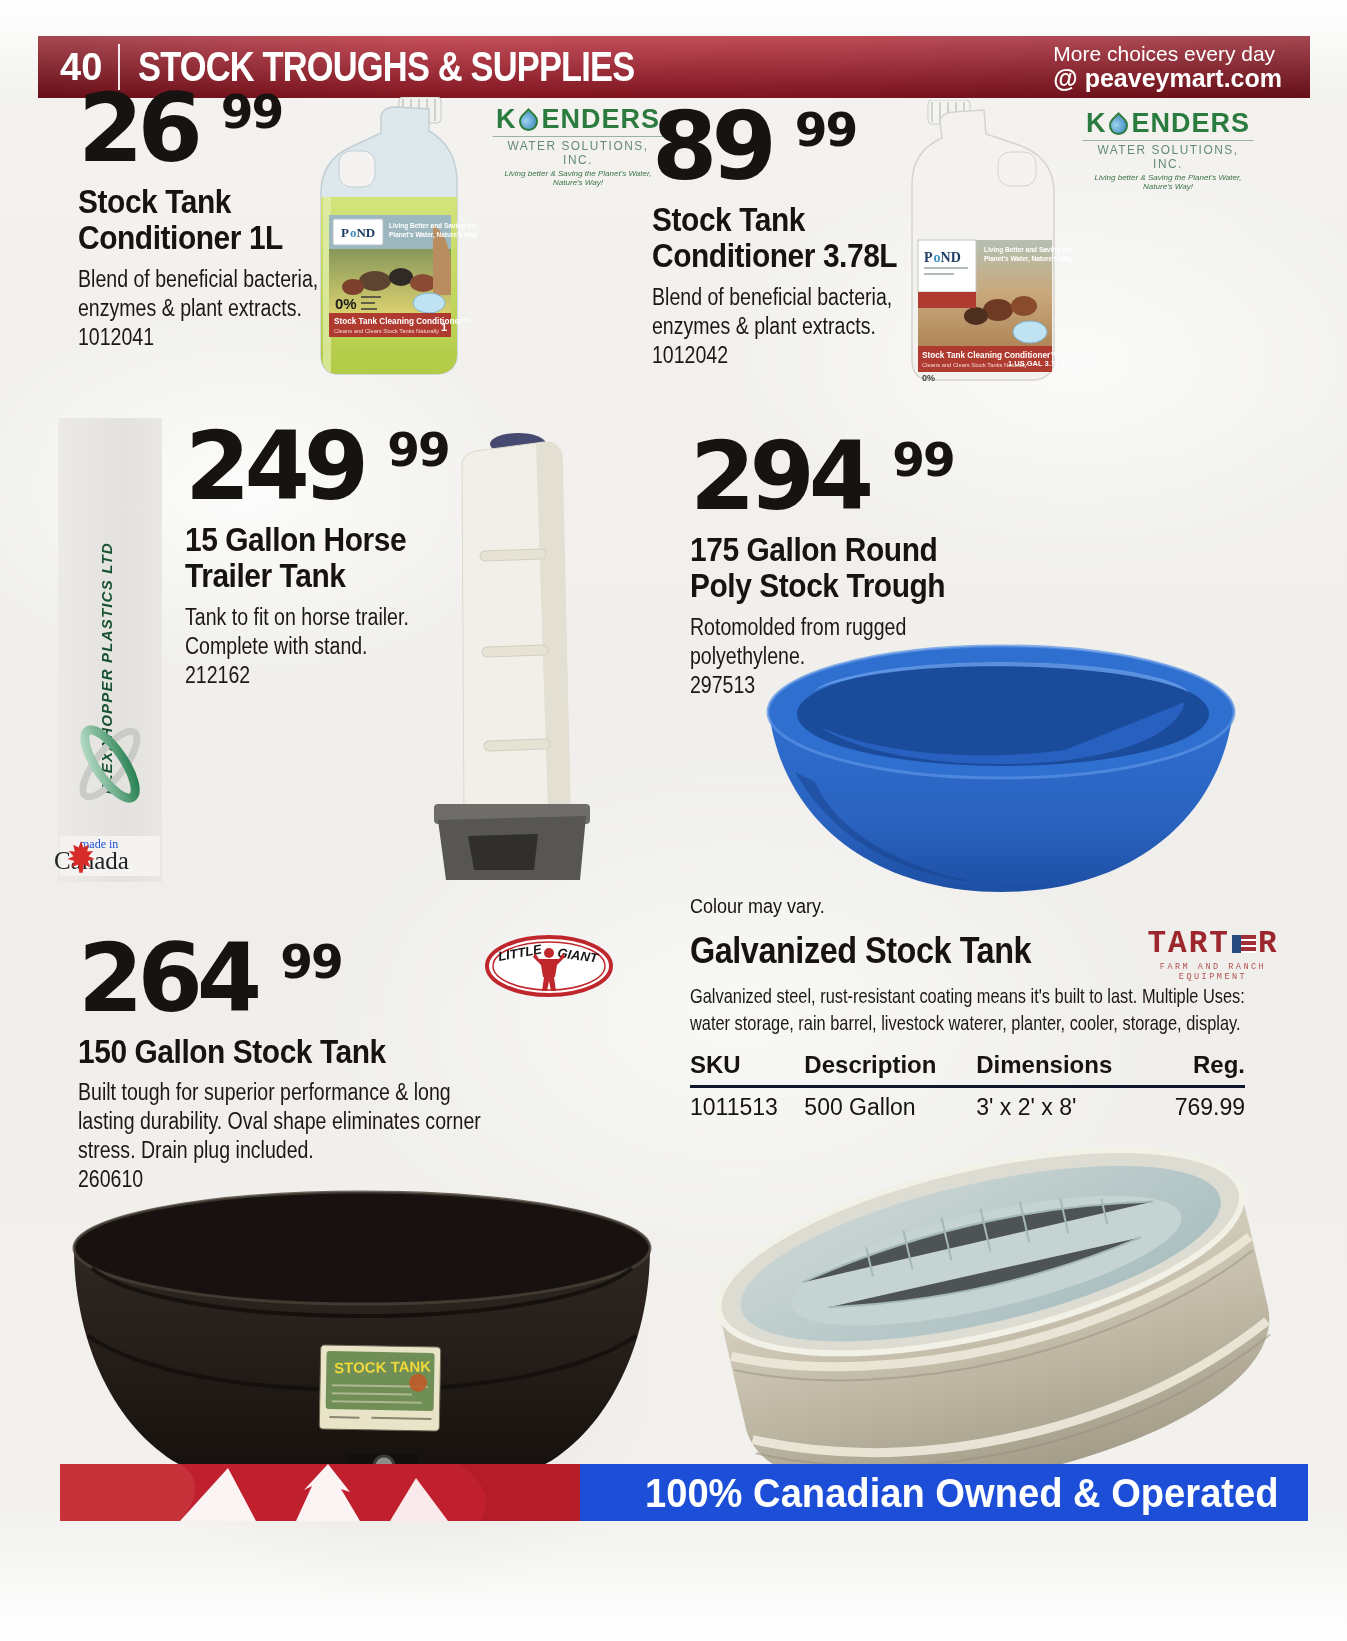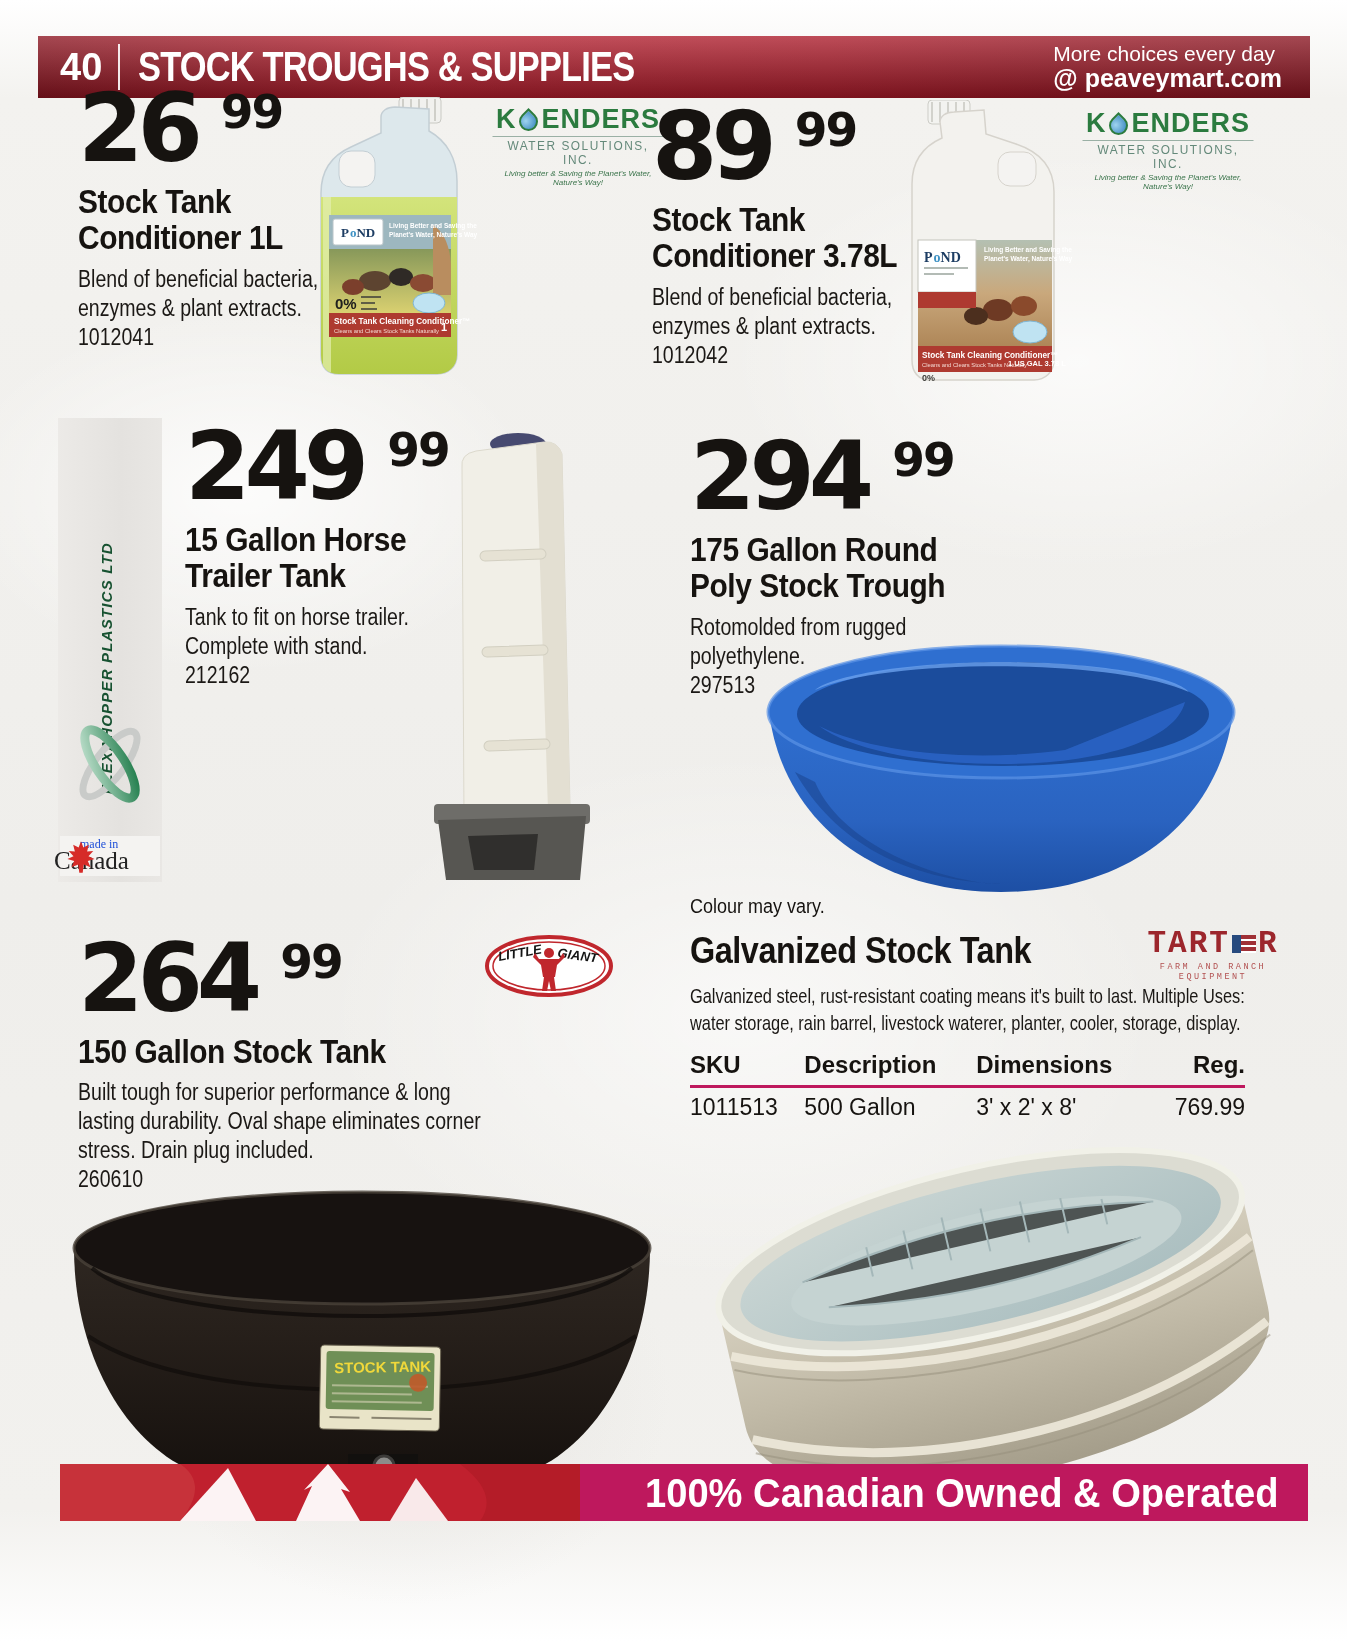--- a/index.html
+++ b/index.html
@@ -60,29 +60,29 @@
   .flag-e{display:inline-block;width:24px;height:18px;margin:0 2px;
      background:linear-gradient(90deg,#274a7e 0 38%,transparent 38%),
                 repeating-linear-gradient(180deg,#a03036 0 4px,#fff 4px 6px);}
   .tarter-sub{font-size:8.5px;color:#b25050;letter-spacing:2.5px;margin-top:1px;}
 
   
   .galv{left:690px;top:930px;width:560px;}
   .galv h3{margin:0;font-size:36px;font-weight:bold;letter-spacing:-0.5px;transform:scaleX(0.9);transform-origin:left top;white-space:nowrap;}
   .galv-desc{margin-top:10px;font-size:21px;line-height:1.3;transform:scaleX(0.78);transform-origin:left top;white-space:nowrap;color:#1b1815;}
   .gtable{margin-top:14px;border-collapse:collapse;width:555px;font-size:23px;}
-  .gtable th{text-align:left;font-size:24px;font-weight:bold;border-bottom:3px solid #be185d;padding:0 0 6px;}
+  .gtable th{text-align:left;font-size:24px;font-weight:bold;border-bottom:3px solid #0f172a;padding:0 0 6px;}
   .gtable td{padding:6px 0 0;}
   .gtable .r{text-align:right;}
 
   
   .lg-text{font-size:13px;font-weight:bold;font-style:italic;fill:#141414;}
 
   
-  .footer{left:60px;top:1464px;width:1248px;height:57px;background:#be185d;overflow:hidden;}
+  .footer{left:60px;top:1464px;width:1248px;height:57px;background:#1d4ed8;overflow:hidden;}
   .footer-text{position:absolute;left:585px;top:6px;font-size:41px;font-weight:bold;color:#fff;
                transform:scaleX(0.93);transform-origin:left top;white-space:nowrap;}
   svg{display:block;}
 </style>
 </head>
 <body>
 
 <div class="abs hdr">
   <div class="hdr-num">40</div>
   <div class="hdr-div"></div>

